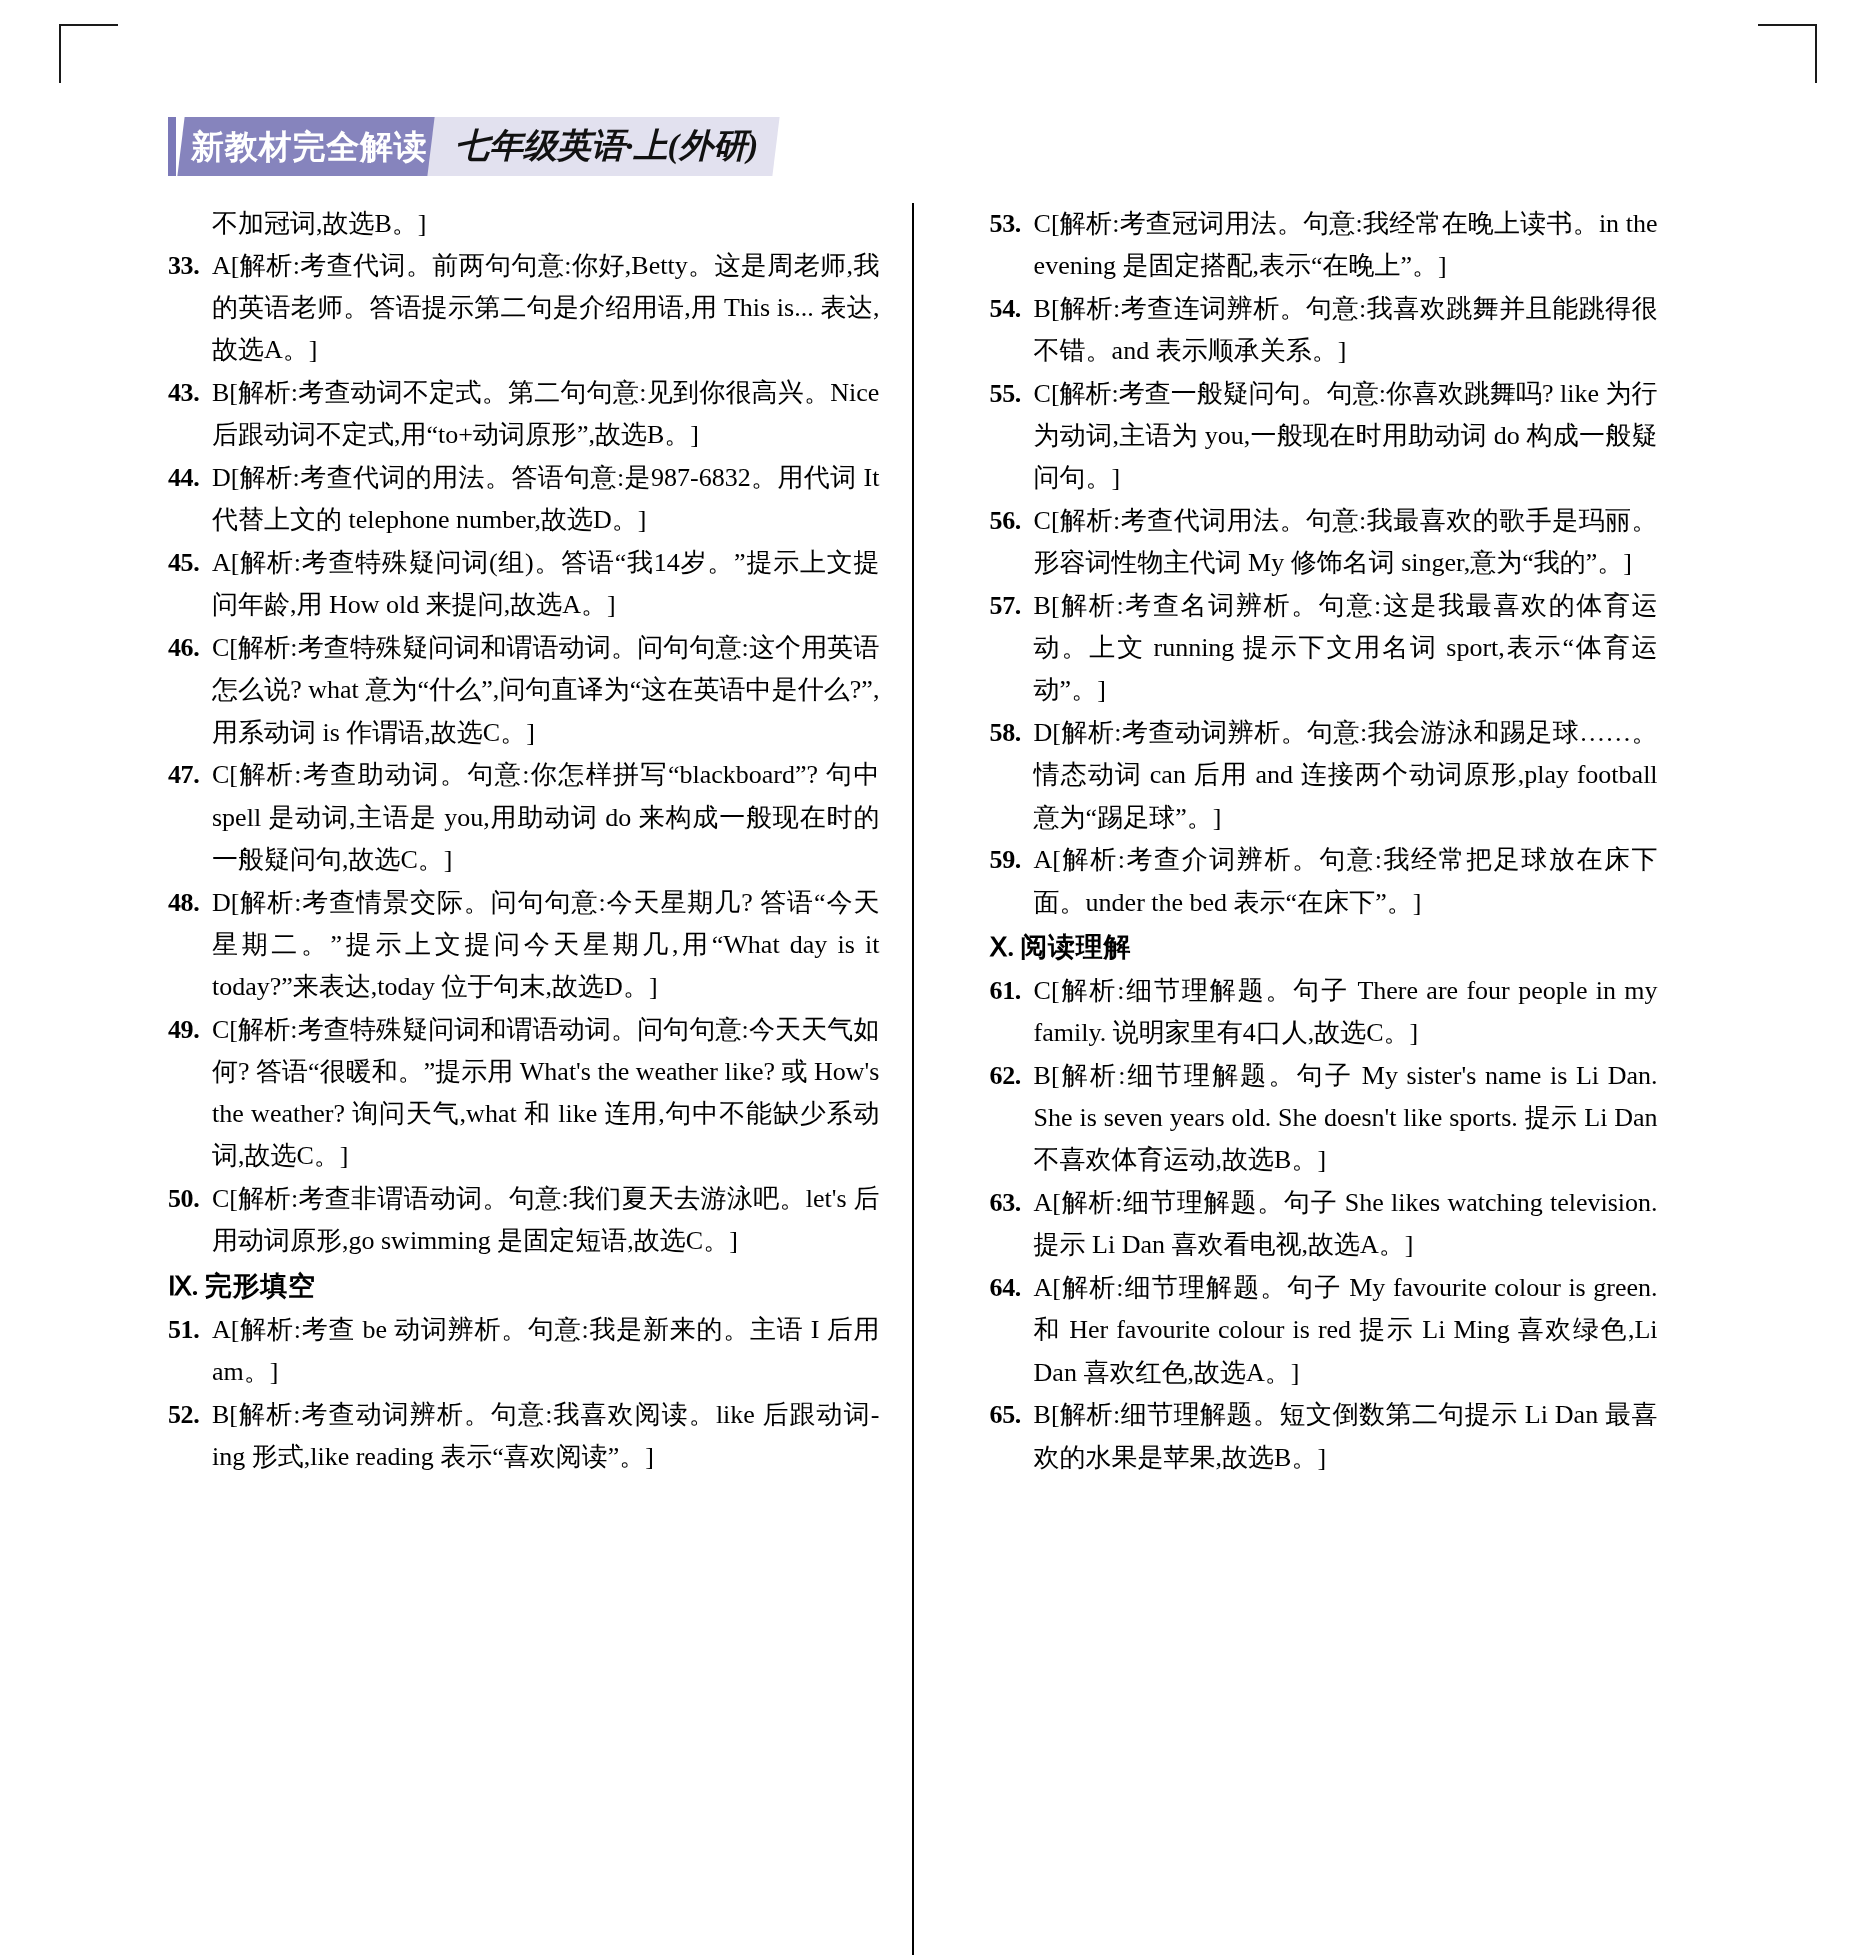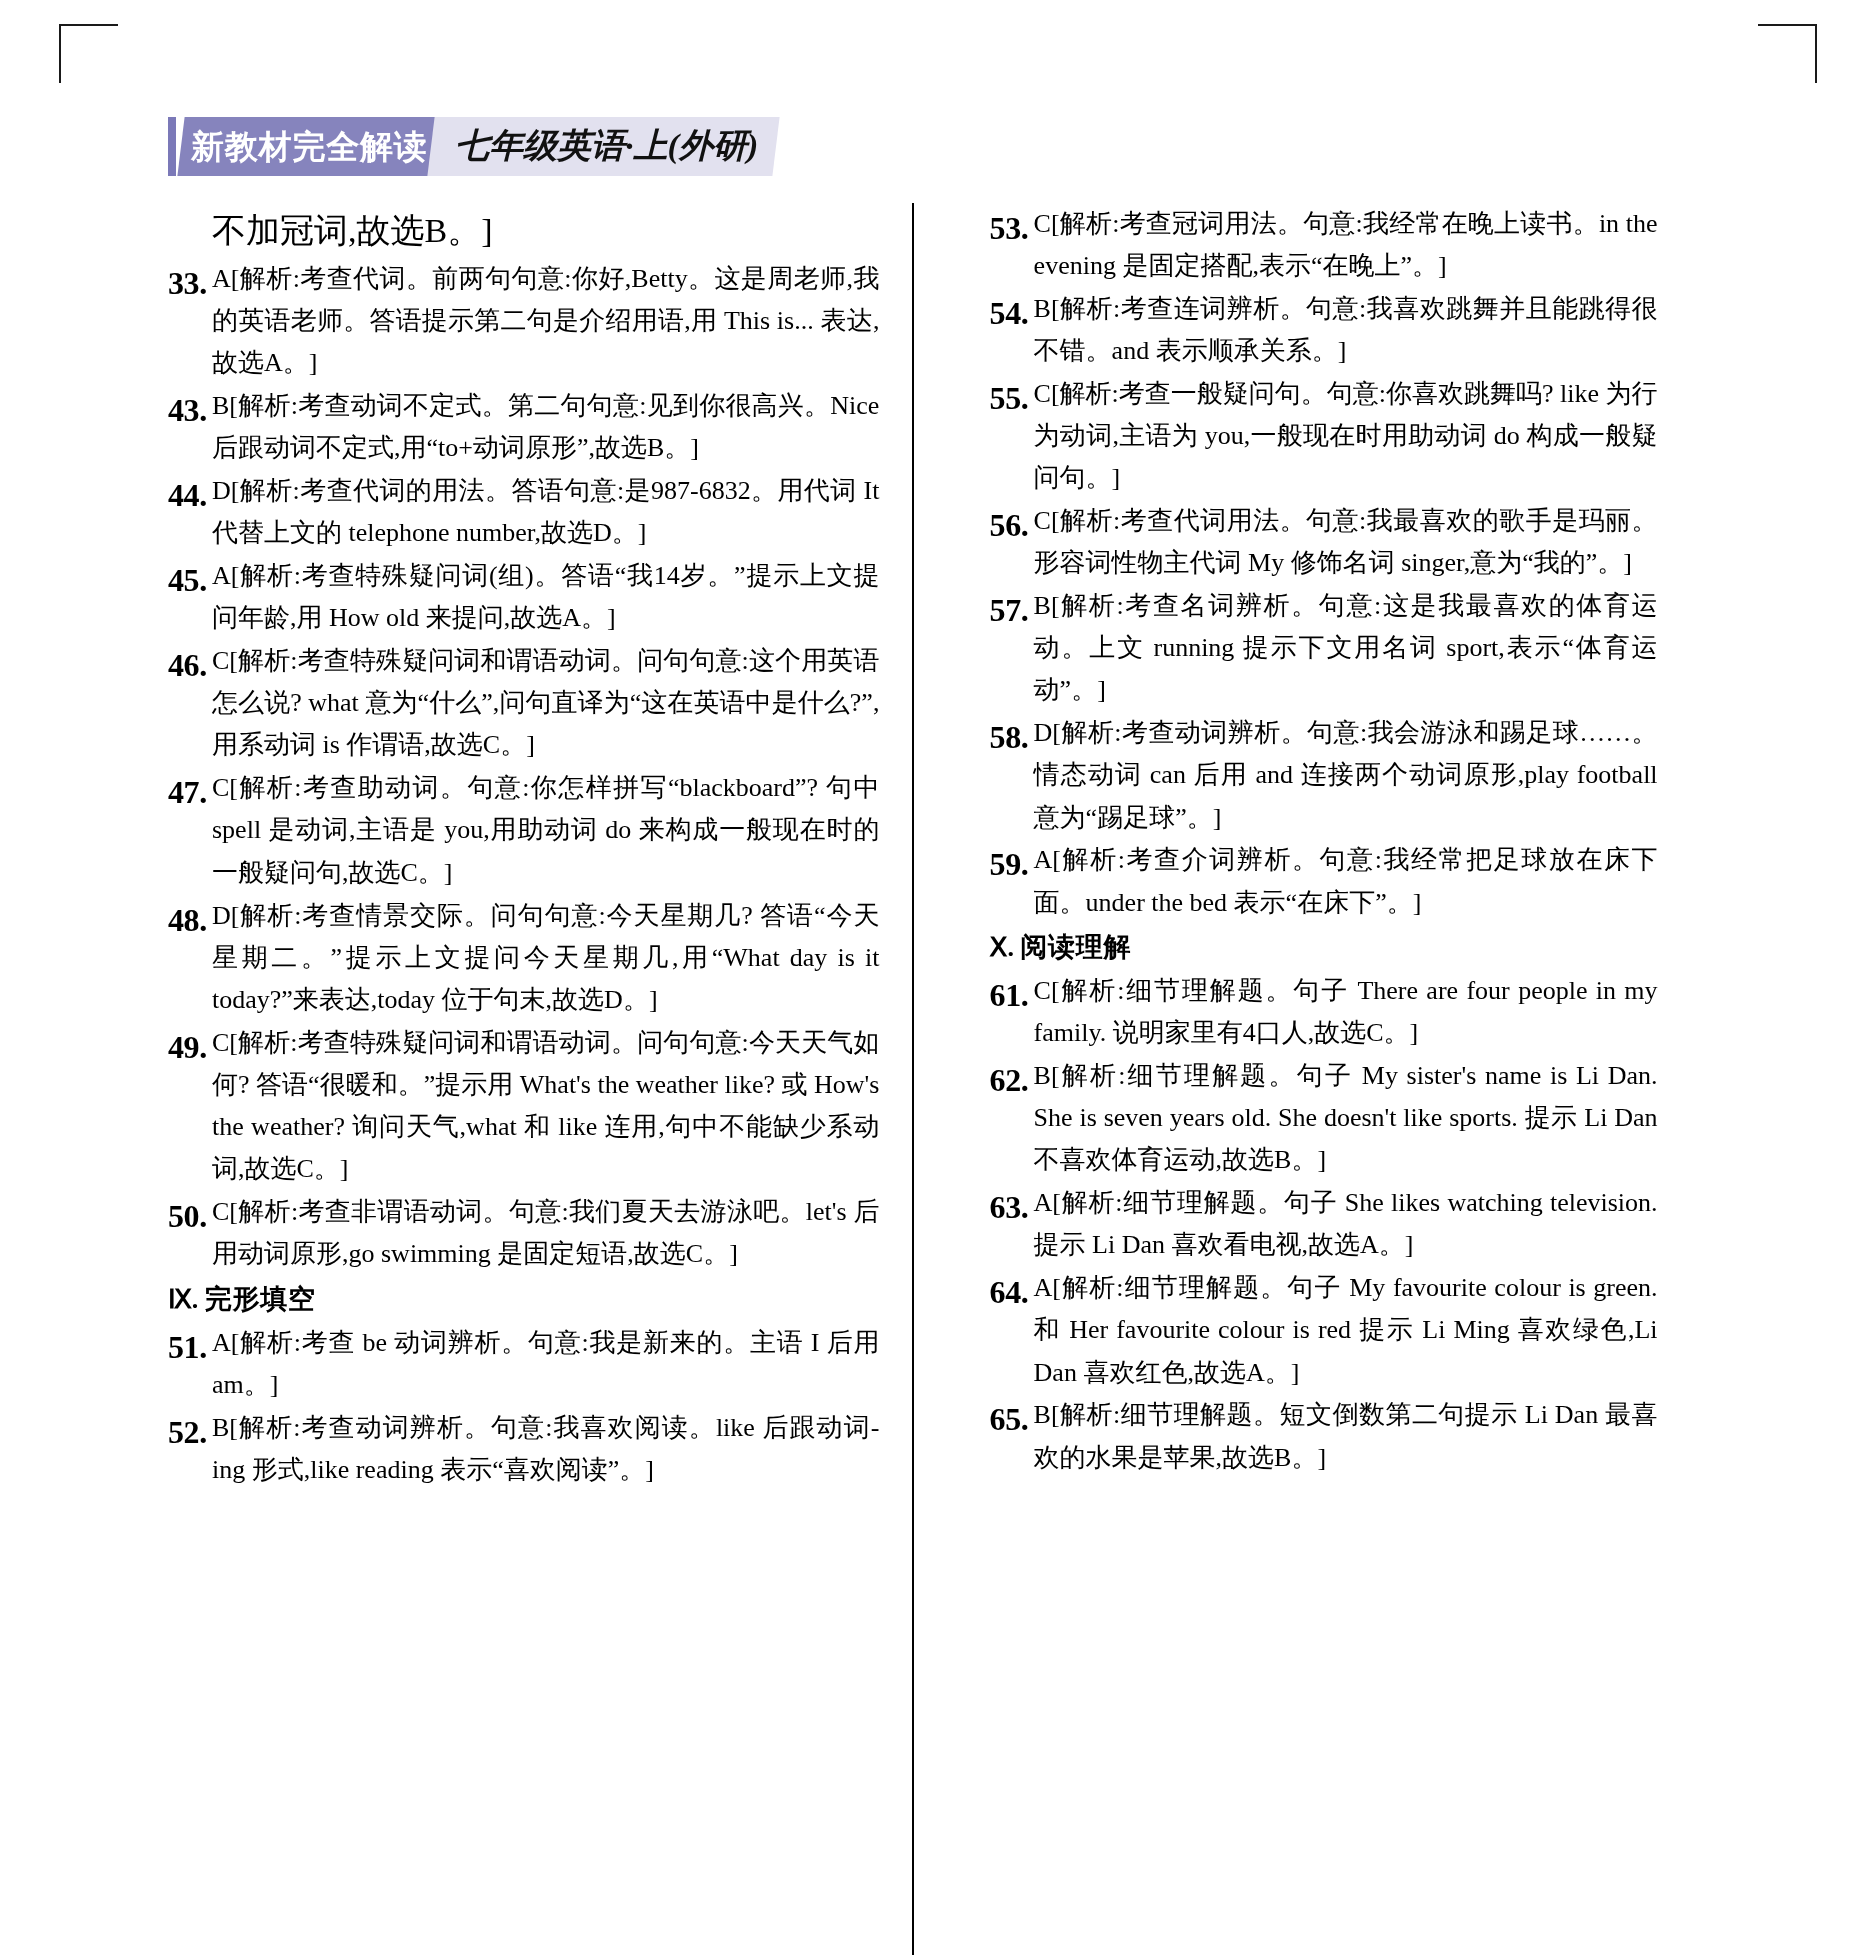--- a/index.html
+++ b/index.html
@@ -118,32 +118,32 @@
     font-size: 26px;
     line-height: 1.62;
     color: #000000;
     margin-bottom: 0.8px;
     text-align: justify;
   }
   .item-num {
     flex: 0 0 auto;
     font-weight: bold;
     font-family: "Liberation Serif", serif;
-    font-size: 32px;
+    font-size: 26px;
     min-width: 44px;
     letter-spacing: -0.4px;
   }
   .item-body {
     flex: 1 1 auto;
     text-align: justify;
     text-justify: inter-ideograph;
     hyphens: none;
   }
   .cont {
-    font-size: 34px;
+    font-size: 26px;
     line-height: 1.62;
     color: #000000;
     text-align: justify;
     padding-left: 44px;
   }
   .section-head {
     display: flex;
     align-items: baseline;
     font-size: 26px;
     line-height: 1.62;

